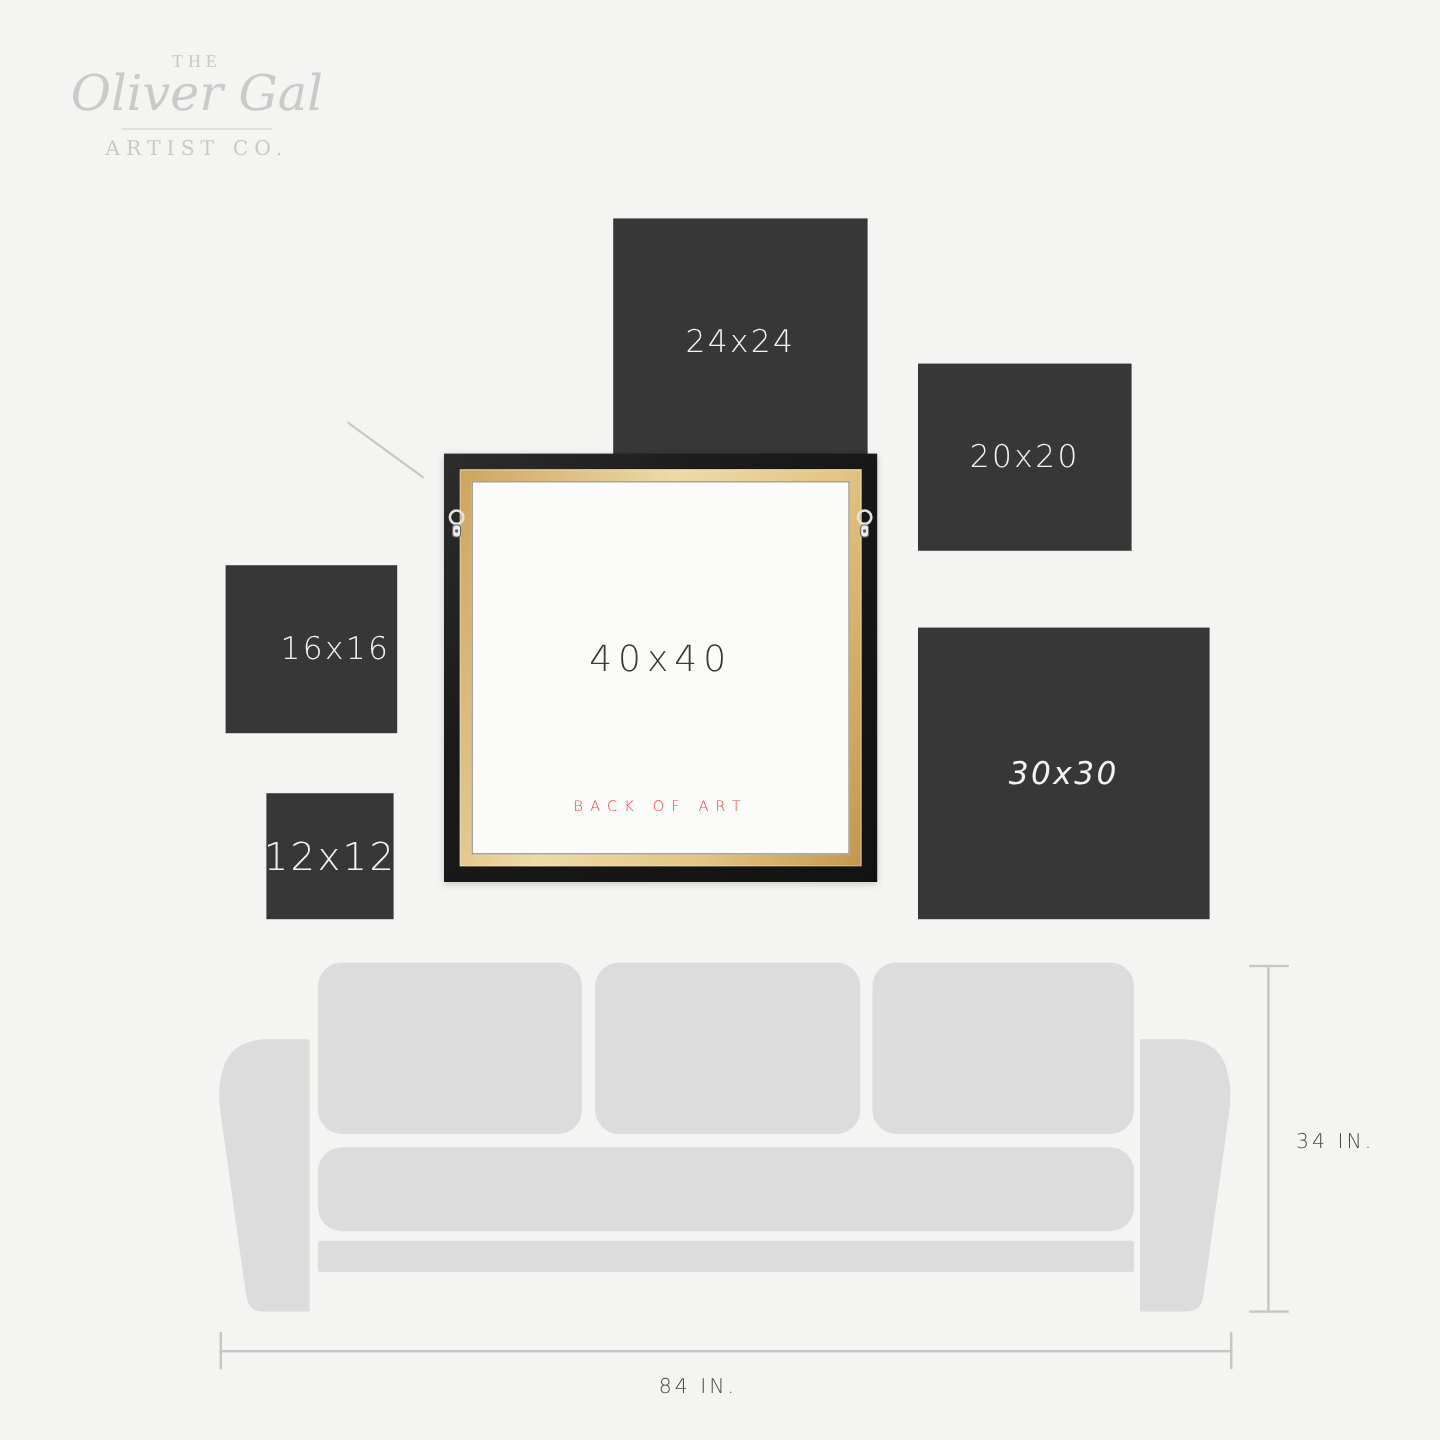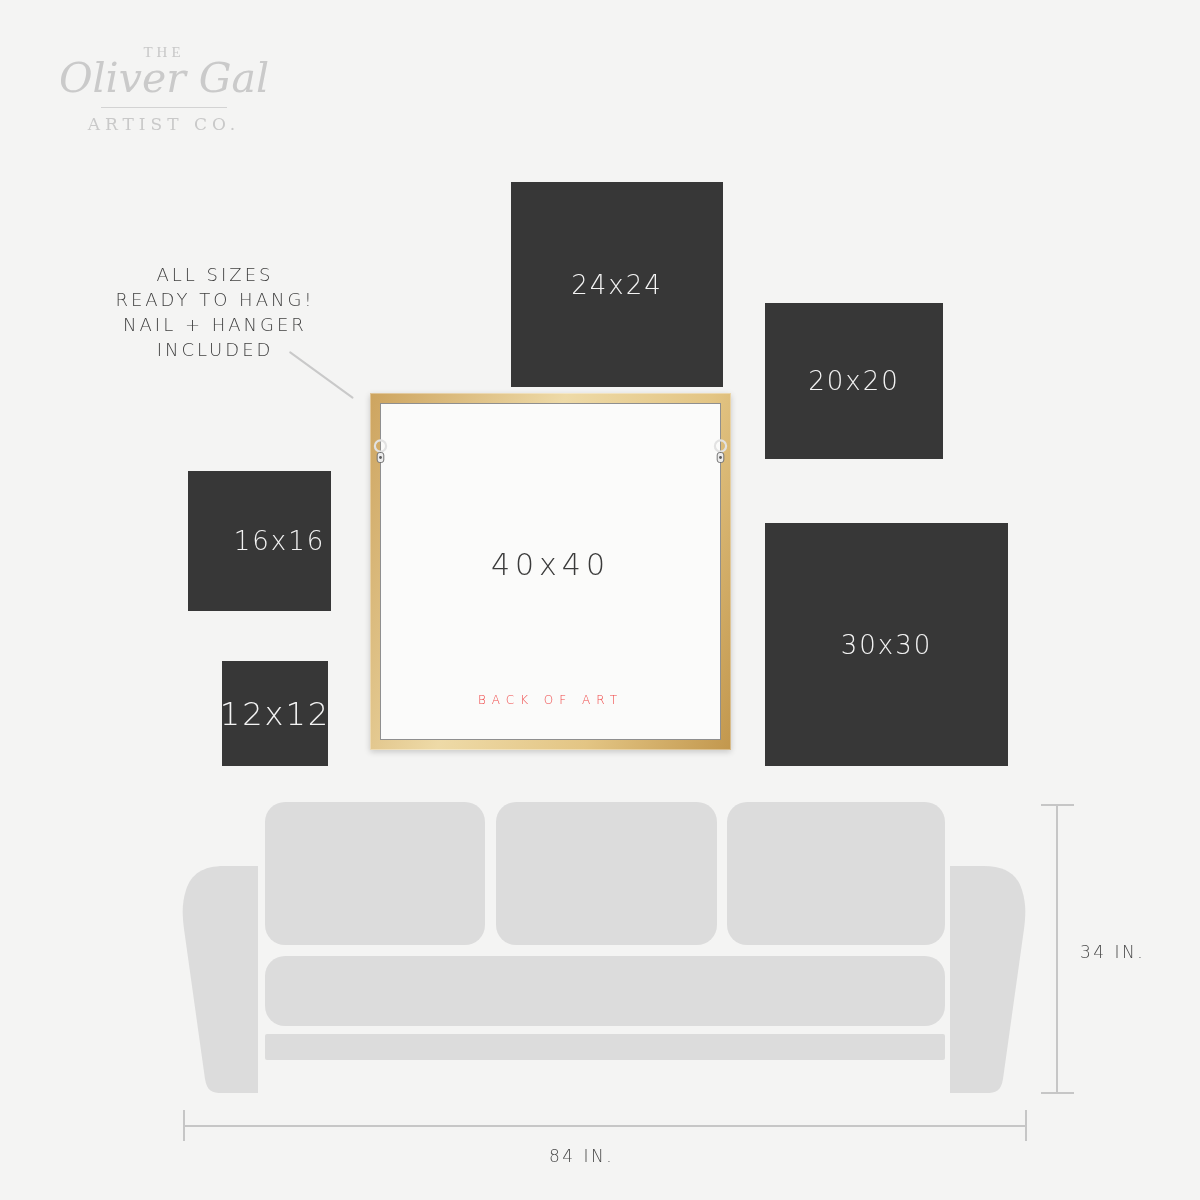--- a/index.html
+++ b/index.html
@@ -32,27 +32,27 @@
   
   .size-box {
     position:absolute; background:#373737;
     display:flex; align-items:center; justify-content:center;
     color:#f3f3f3; font-size:26px; font-weight:300; letter-spacing:2px;margin-top:44px;
   }
   .sb-24 { left:511px; top:138px; width:212px; height:205px; }
   .sb-20 { left:765px; top:259px; width:178px; height:156px;justify-content:center; }
   .sb-16 { left:188px; top:427px; width:143px; height:140px;padding-left:40px; }
   .sb-12 { left:222px; top:617px; width:106px; height:105px; font-size:32px; }
-  .sb-30 { left:765px; top:479px; width:243px; height:243px; }
+  .sb-30 { left:765px; top:479px; width:243px; height:243px;font-style:italic; }
 
   
   .frame40 {
-    position:absolute; left:370px; top:393px; width:361px; height:357px;
+    position:absolute; left:370px; top:378px; width:361px; height:357px;
     background:linear-gradient(135deg,#2d2d2d 0%,#1a1a1a 35%,#121212 100%);
-    box-shadow:0 2px 6px rgba(0,0,0,0.18);
+    padding:13px; box-shadow:0 2px 6px rgba(0,0,0,0.18);
   }
   .frame40-wood {
     width:100%; height:100%;
     background:linear-gradient(110deg,#cda45f 0%,#eedaa7 40%,#e3c584 70%,#c2974d 100%);
     padding:10px;
     box-shadow:inset 0 0 0 1px rgba(255,255,255,0.35);
   }
   .canvas-back {
     position:relative; width:100%; height:100%;
     background:#fbfbfa; border:1px solid #8f8f8f;
@@ -92,26 +92,20 @@
 
 <div class="stage">
 
   <div class="logo">
     <div class="logo-the">THE</div>
     <div class="logo-script">Oliver Gal</div>
     <div class="logo-rule"></div>
     <div class="logo-sub">ARTIST CO.</div>
   </div>
 
-  <div class="hang-note">
-    <div>ALL SIZES</div>
-    <div>READY TO HANG!</div>
-    <div>NAIL + HANGER</div>
-    <div>INCLUDED</div>
-  </div>
   <div class="note-pointer"></div>
 
   <div class="size-box sb-24">
     <span>24x24</span>
   </div>
   <div class="size-box sb-20">
     <span>20x20</span>
   </div>
   <div class="size-box sb-16">
     <span>16x16</span>

